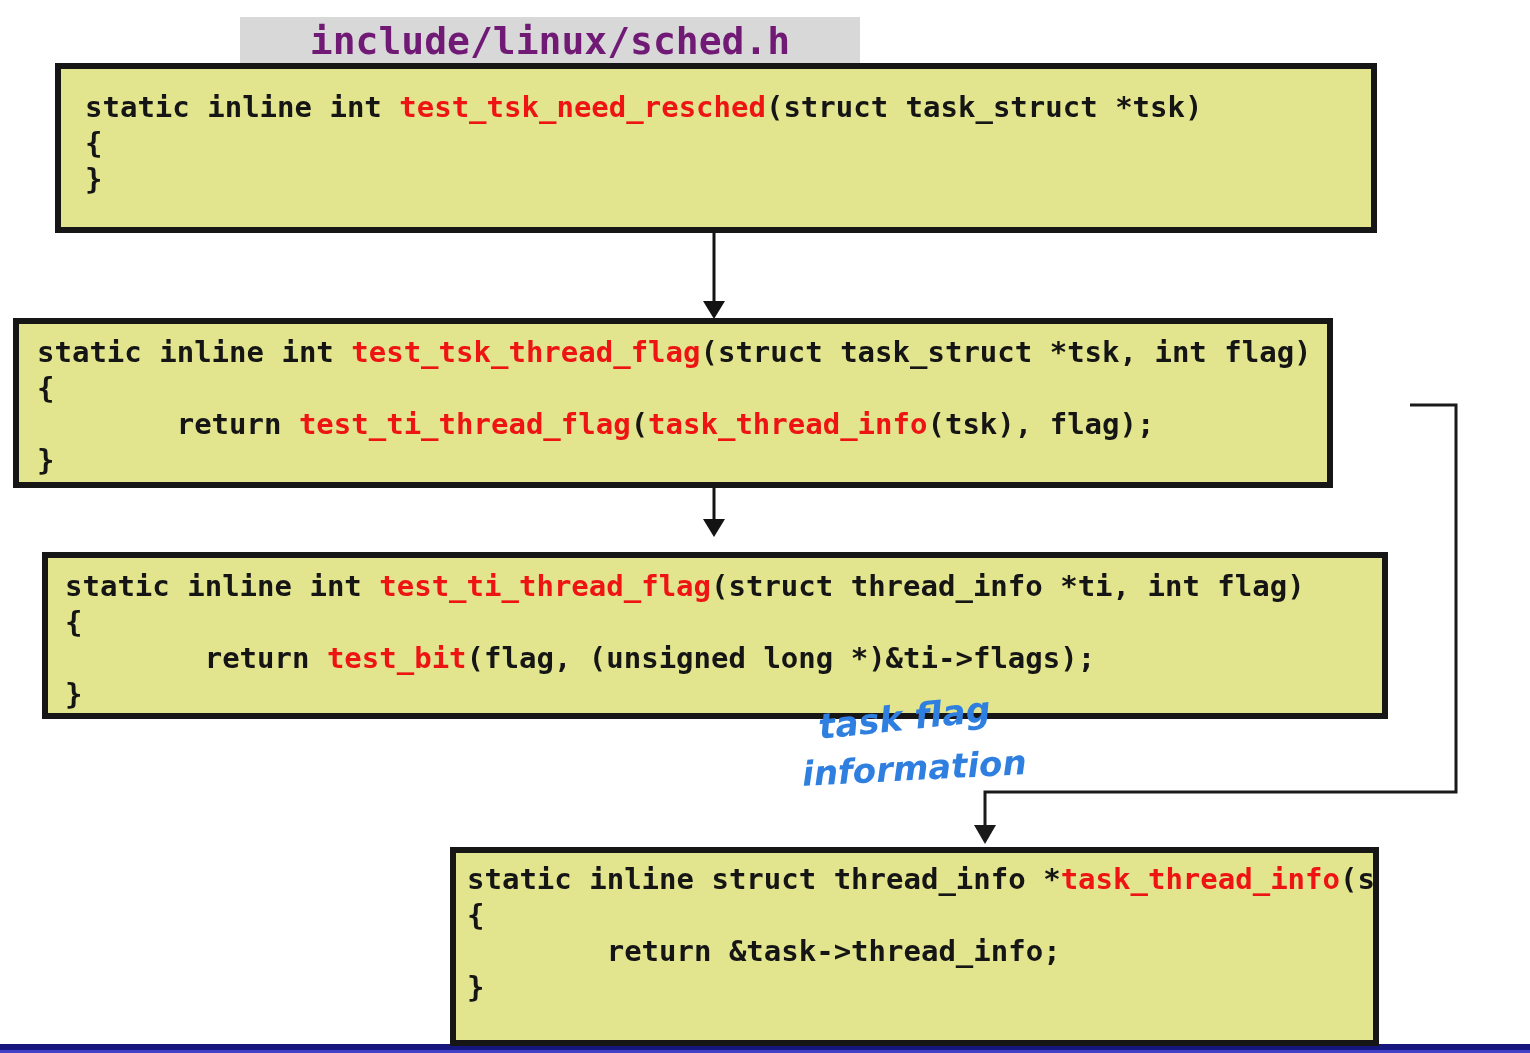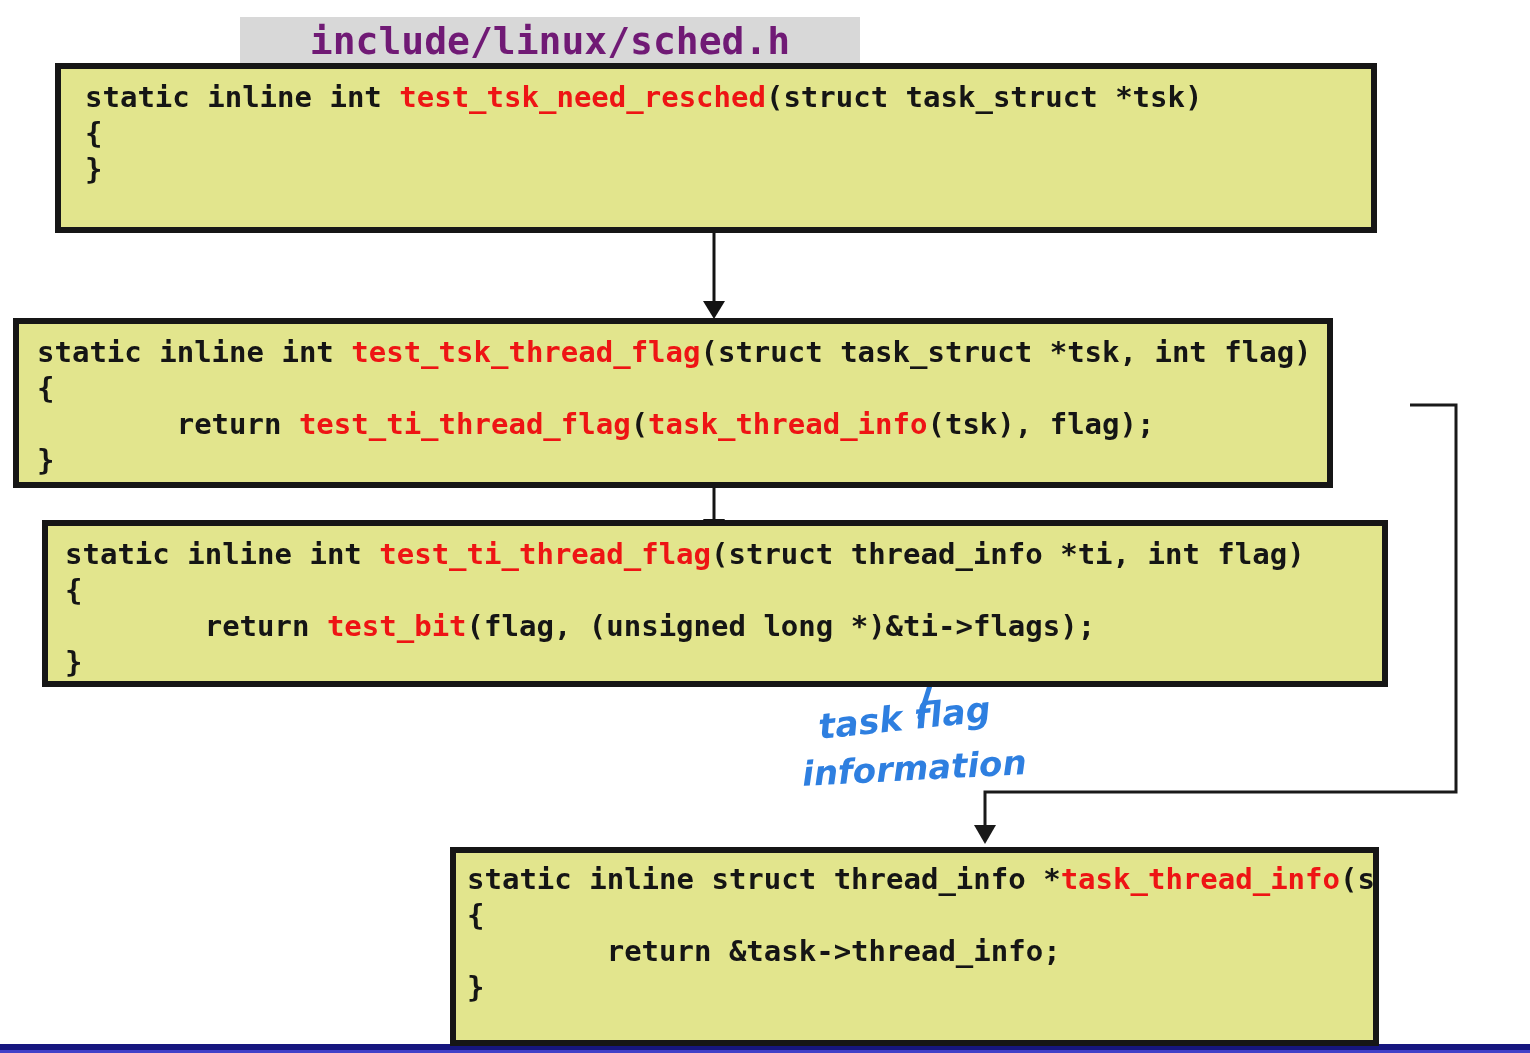--- a/index.html
+++ b/index.html
@@ -39,23 +39,23 @@
     overflow:hidden;
   }
   .code-line{
     white-space:pre;
     font-size:29px;
     font-weight:bold;
     line-height:36px;
     color:var(--code_black);
   }
   .code-line .red{color:var(--red);}
-  #box1{left:55px;top:63px;width:1322px;height:170px;padding:10px 6px 0 24px;}
+  #box1{left:55px;top:63px;width:1322px;height:170px;padding:20px 6px 0 24px;}
   #box2{left:13px;top:318px;width:1320px;height:170px;padding:10px 6px 0 18px;}
-  #box3{left:42px;top:520px;width:1346px;height:167px;padding:10px 6px 0 17px;}
+  #box3{left:42px;top:552px;width:1346px;height:167px;padding:10px 6px 0 17px;}
   #box4{left:450px;top:847px;width:929px;height:199px;padding:8px 6px 0 11px;}
   #connector-layer{
     position:absolute;left:0;top:0;width:1530px;height:1053px;
     z-index:1;
   }
   .annotation-text{
     position:absolute;
     color:var(--annotation_blue);
     font-family:"DejaVu Sans","Liberation Sans",sans-serif;
     font-style:italic;

